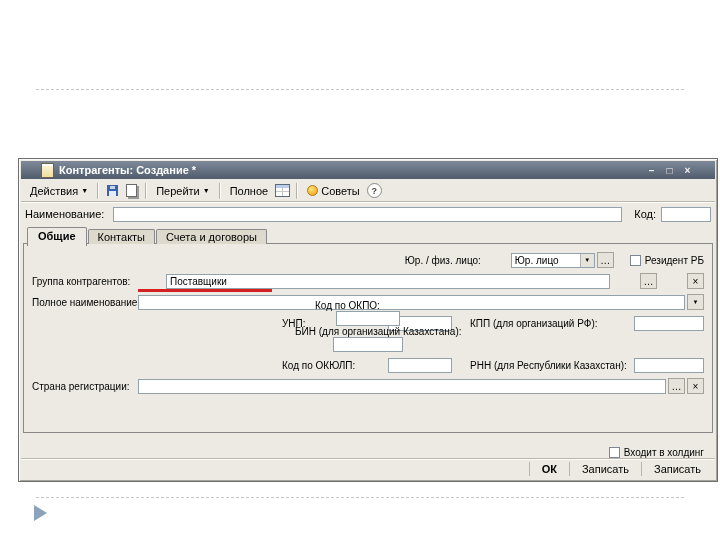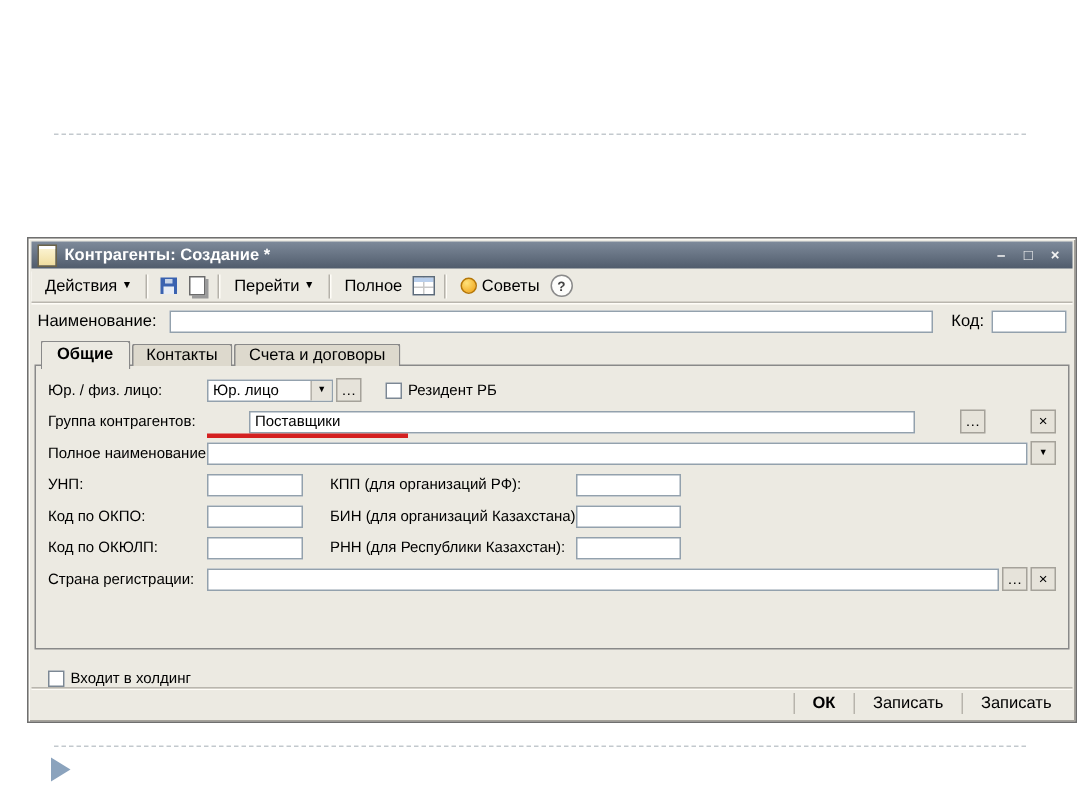--- a/index.html
+++ b/index.html
@@ -14,21 +14,21 @@
           border-top:8px solid transparent;border-bottom:8px solid transparent;
           border-left:13px solid #8ba3bd;}
 
   
   .dialog{position:absolute;left:18px;top:158px;width:700px;height:324px;background:#eceae2;
           border:1px solid #6f6f6f;box-sizing:border-box;
           box-shadow:inset 1px 1px 0 #fbfaf7, inset -1px -1px 0 #a5a29a;}
 
   .titlebar{position:absolute;top:2px;left:2px;right:2px;height:18px;
             background:linear-gradient(to bottom,#7e8a9a,#505c6c);
-            display:flex;align-items:center;padding:0 4px;color:#fff;box-sizing:border-box;}
+            display:flex;align-items:center;padding:0 20px;color:#fff;box-sizing:border-box;}
   .win-icon{width:11px;height:13px;background:linear-gradient(#fdf6d8,#f0deA0);border:1px solid #6b6348;
             box-shadow:inset 0 2px 0 #fff;flex:none;}
   .title-text{font-weight:bold;margin-left:5px;flex:1;white-space:nowrap;overflow:hidden;font-size:11px;}
   .win-btn{width:15px;height:14px;display:flex;align-items:center;justify-content:center;
            color:#f2f2f2;font-size:10px;font-weight:bold;margin-left:3px;}
 
   
   .toolbar{position:absolute;top:21px;left:2px;right:2px;height:22px;display:flex;align-items:center;
            padding:0 4px;border-bottom:1px solid #b9b6ae;box-shadow:0 1px 0 #fffdf8;box-sizing:border-box;}
   .tb-text{display:flex;align-items:center;gap:3px;padding:2px 5px;white-space:nowrap;}
@@ -60,21 +60,21 @@
   .code-input{width:50px;flex:none;}
 
   
   .tabs{position:absolute;top:67px;left:8px;display:flex;align-items:flex-end;z-index:3;height:18px;}
   .tab{padding:1px 9px;border:1px solid #898989;border-bottom:none;background:#ddd9cd;margin-right:1px;
        border-radius:2px 2px 0 0;}
   .tab.active{background:#eceae2;padding:2px 10px 4px;margin-bottom:-2px;z-index:4;position:relative;font-weight:bold;}
 
   .panel{position:absolute;top:84px;left:4px;right:4px;height:190px;border:1px solid #898989;
          background:#eceae2;box-sizing:border-box;z-index:1;}
-  .prow{position:absolute;left:8px;right:8px;height:16px;display:flex;align-items:center;font-size:10px;}
+  .prow{position:absolute;left:8px;right:8px;height:16px;display:flex;align-items:center;font-size:10px;justify-content:flex-end;}
   .flabel{width:106px;flex:none;white-space:nowrap;}
   .rlabel{margin-left:18px;width:164px;flex:none;white-space:nowrap;}
   .prow input.txt{font-size:10px;}
   .short-input{width:64px;flex:none;}
   .mid-input{width:70px;flex:none;}
   .grow-input{flex:1;}
 
   .combo{width:84px;flex:none;border:1px solid #93a1ad;background:#fff;height:15px;box-sizing:border-box;
          display:flex;align-items:center;}
   .combo .val{flex:1;padding:0 3px;white-space:nowrap;overflow:hidden;}
@@ -196,21 +196,21 @@
         <span class="sq-btn drop-btn">▼</span>
       </div>
 
       <div class="prow" style="top:71px;">
         <span class="flabel">УНП:</span>
         <input class="txt short-input" type="text" value="" style="">
         <span class="rlabel">КПП (для организаций РФ):</span>
         <input class="txt mid-input" type="text" value="" style="">
       </div>
 
-      <div class="prow" style="top:92px;">
+      <div class="prow" style="top:92px;flex-direction:column;">
         <span class="flabel">Код по ОКПО:</span>
         <input class="txt short-input" type="text" value="" style="">
         <span class="rlabel">БИН (для организаций Казахстана):</span>
         <input class="txt mid-input" type="text" value="" style="">
       </div>
 
       <div class="prow" style="top:113px;">
         <span class="flabel">Код по ОКЮЛП:</span>
         <input class="txt short-input" type="text" value="" style="">
         <span class="rlabel">РНН (для Республики Казахстан):</span>

